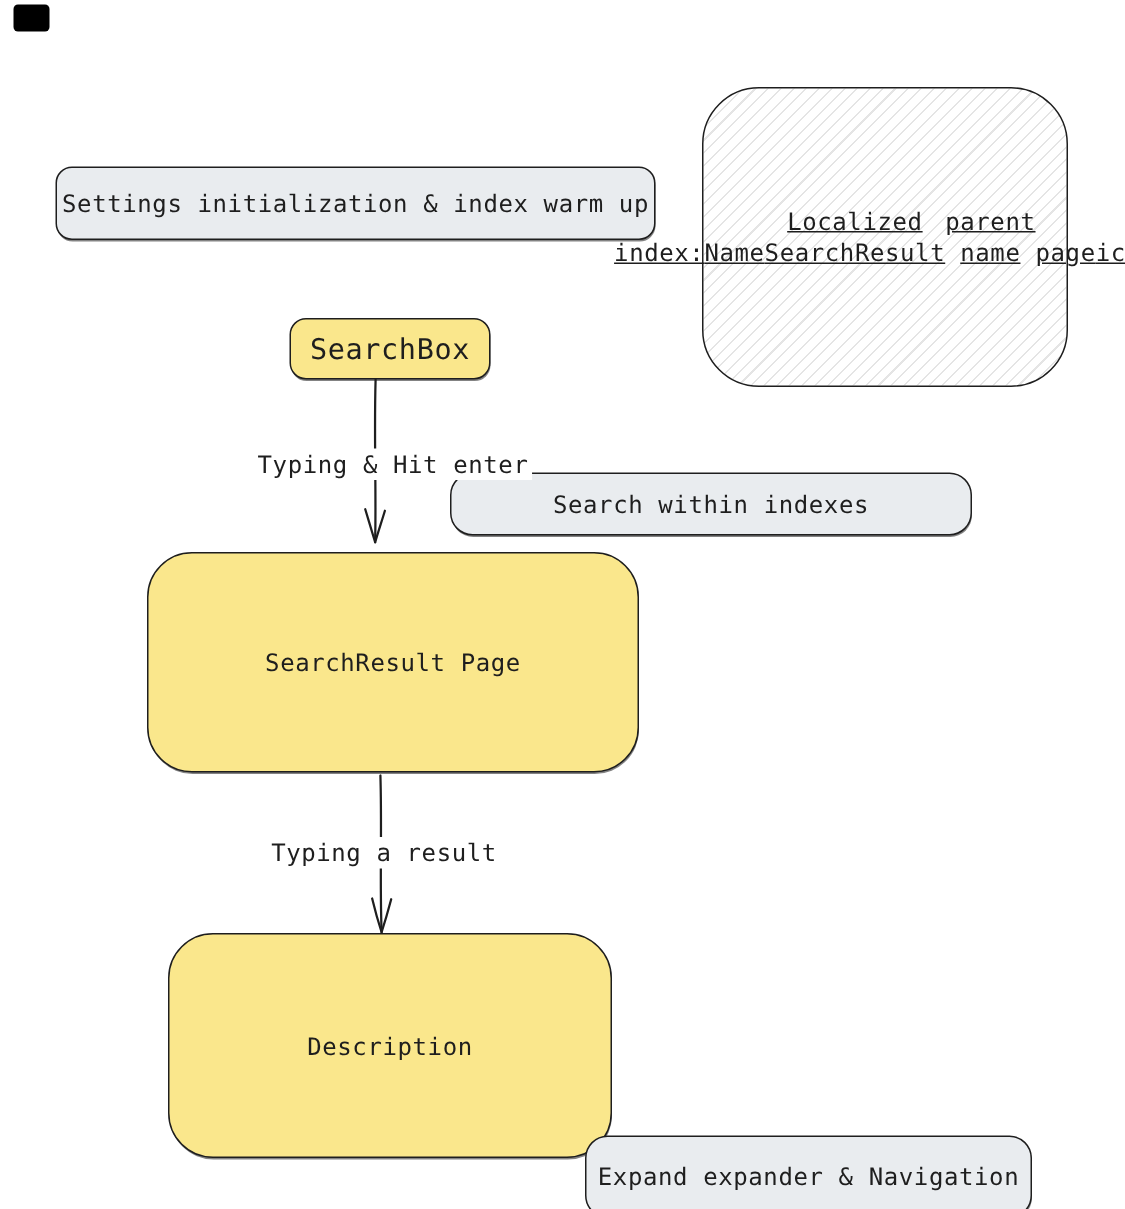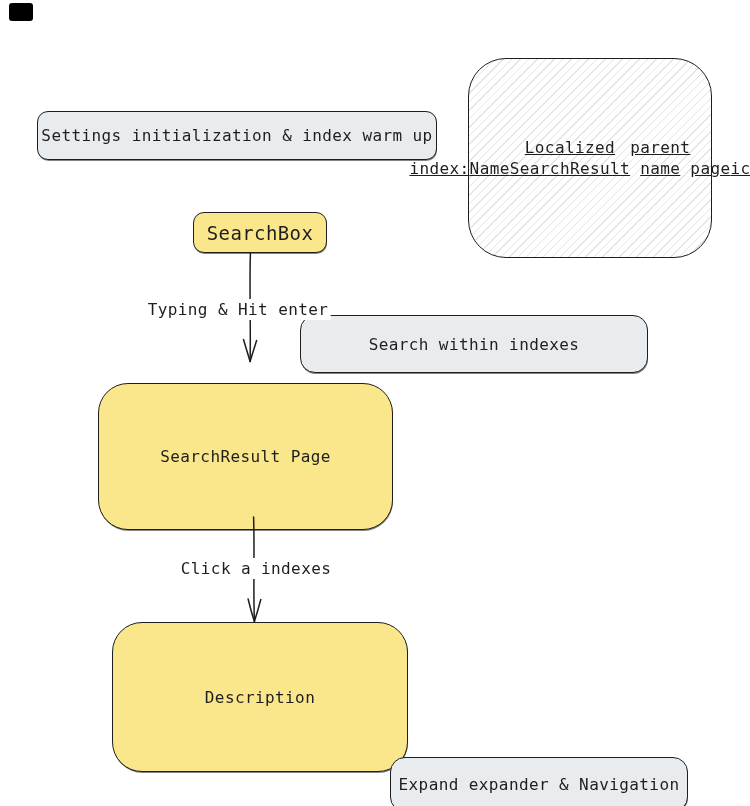--- a/index.html
+++ b/index.html
@@ -14,29 +14,29 @@
   .gray{background:#e9ecef;z-index:3;box-shadow:0.5px 1.5px 0 -0.5px rgba(30,30,30,0.55);}
   .hatch{
     background-image:repeating-linear-gradient(135deg, rgba(90,90,90,0.16) 0 1px, rgba(0,0,0,0) 1px 6px);
     background-color:#ffffff;z-index:1;
   }
   #init-note{left:37px;top:111px;width:400px;height:49px;border-radius:11px;font-size:16px;}
   #index-note{left:468px;top:58px;width:244px;height:200px;border-radius:38px;z-index:1;}
   #index-note .lines{display:flex;flex-direction:row;align-items:flex-end;justify-content:center;width:100%;text-decoration:underline;}
   #index-note .ln{font-size:16px;line-height:21.5px;letter-spacing:0.4px;}
   #searchbox{left:193px;top:212px;width:134px;height:41px;border-radius:11px;font-size:19px;}
-  #search-within{left:300px;top:315px;width:348px;height:58px;border-radius:15px;font-size:16px;}
-  #searchresult{left:98px;top:368px;width:295px;height:147px;border-radius:30px;font-size:16px;margin-top:15px;}
+  #search-within{left:300px;top:315px;width:348px;height:42px;border-radius:15px;font-size:16px;}
+  #searchresult{left:98px;top:368px;width:328px;height:147px;border-radius:30px;font-size:16px;}
   #settingspage{left:112px;top:622px;width:296px;height:150px;border-radius:30px;font-size:16px;}
   #expand-note{left:390px;top:713px;width:298px;height:55px;border-radius:15px;font-size:16px;margin-top:44px;}
   #marker{position:absolute;left:9px;top:3px;width:24px;height:18px;background:#000;border-radius:3px;z-index:6;}
   #arrows{position:absolute;left:0;top:0;width:750px;height:806px;z-index:4;pointer-events:none;}
   .edge-label{position:absolute;z-index:5;background:#ffffff;padding:0 2px;font-size:16px;
               line-height:21px;letter-spacing:0.4px;white-space:nowrap;transform:translateX(-50%);}
-  #label-typing{left:238px;top:299px;}
+  #label-typing{left:262px;top:299px;}
   #label-click{left:256px;top:558px;}
 </style>
 </head>
 <body>
 
 <div id="canvas">
 
   <div id="marker"></div>
 
   <div id="index-note" class="node hatch">
@@ -69,15 +69,15 @@
       <path d="M250.1,361.5 C252.3,354 254.5,347.5 256.6,340.5"></path>
     </g>
     <g>
       <path d="M253.6,517 C254.7,552 253.1,588 254.4,620.5"></path>
       <path d="M254.4,621.5 C251.8,613.5 249.9,606.5 248.1,599"></path>
       <path d="M254.4,621.5 C256.8,614 258.8,607 260.8,599.5"></path>
     </g>
   </svg>
 
   <span id="label-typing" class="edge-label">Typing &amp; Hit enter</span>
-  <span id="label-click" class="edge-label">Click a indexes</span>
+  <span id="label-click" class="edge-label">Typing a result</span>
 
 </div>
 
 </body></html>

